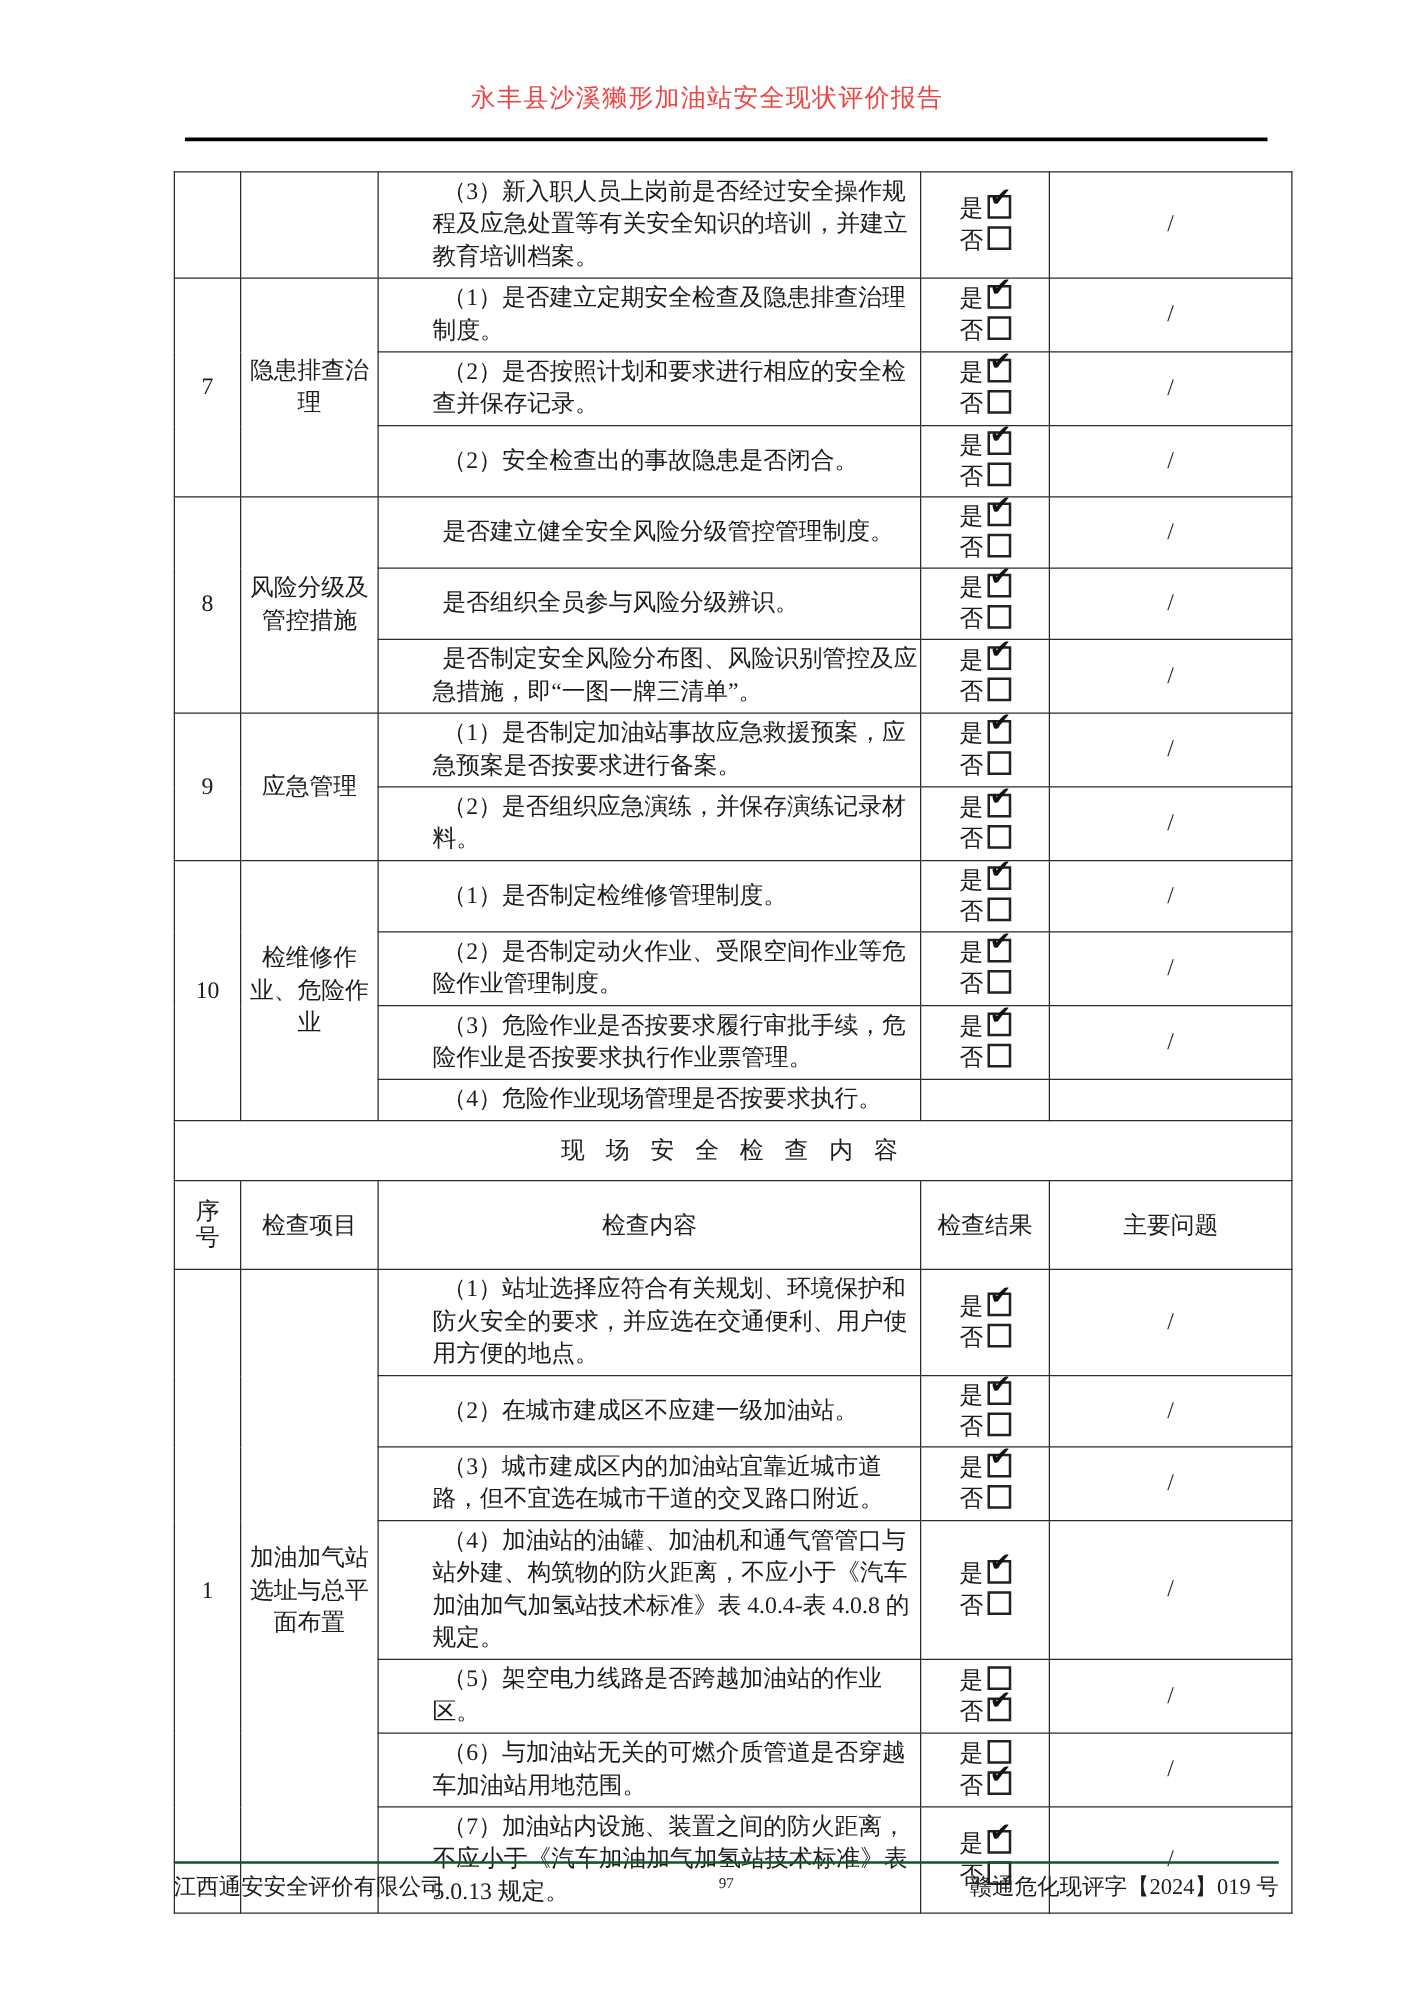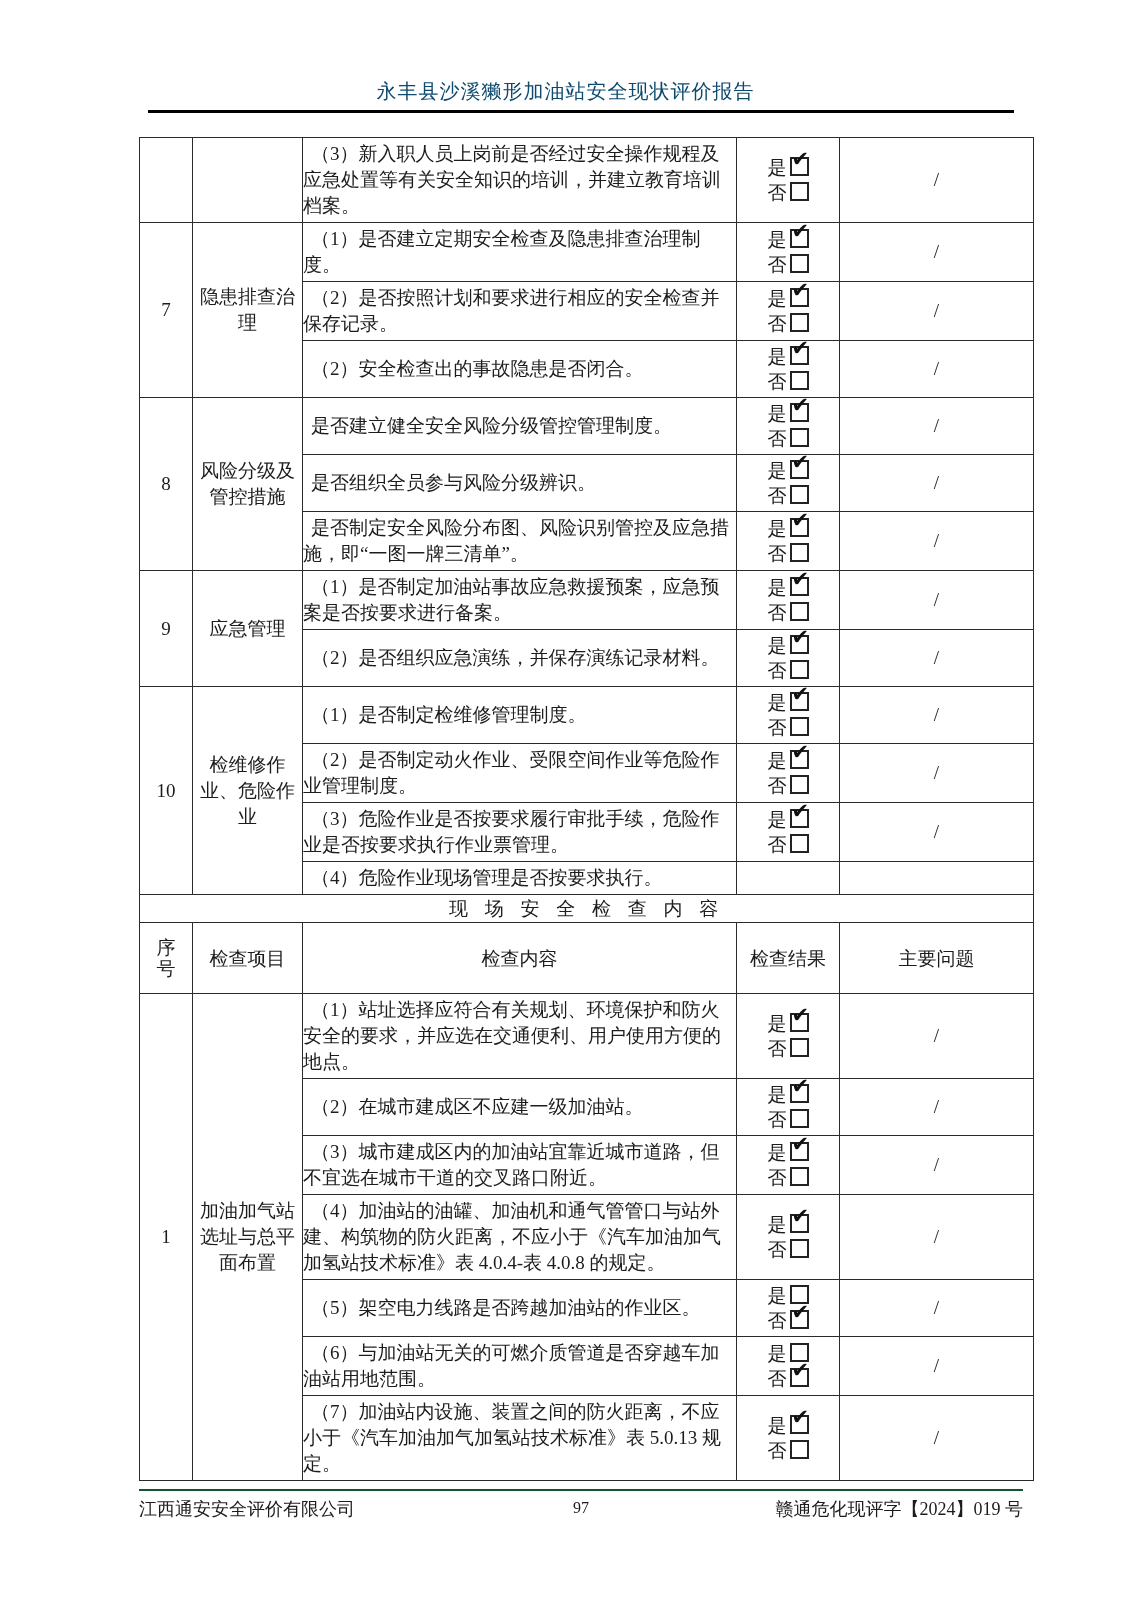--- a/index.html
+++ b/index.html
@@ -1,51 +1,51 @@
 <!DOCTYPE html>
 <html><head>
 <meta charset="utf-8">
 <style>
   html,body{margin:0;padding:0;background:#ffffff;}
   body{font-family:"Liberation Serif","DejaVu Serif",serif;color:#1c1c1c;}
   .page{position:relative;width:1131px;height:1600px;background:#fff;overflow:hidden;}
 
-  .doc-title{position:absolute;top:78px;left:0;width:100%;text-align:center;
-    font-size:20px;letter-spacing:1px;color:#0c4a6e;}
+  .doc-title{position:absolute;top:65px;left:0;width:100%;text-align:center;
+    font-size:20px;letter-spacing:1px;color:#ef4444;}
   .title-rule{position:absolute;top:110px;left:148px;width:866px;height:3px;background:#000;}
 
   .table-wrap{position:absolute;top:137px;left:139px;width:894px;}
   table.insp{border-collapse:collapse;table-layout:fixed;width:894px;
     font-size:19px;line-height:26px;color:#1c1c1c;}
   table.insp td, table.insp th{border:1px solid #2b2b2b;vertical-align:middle;
     font-weight:normal;padding:3px 0;}
   col.c-no{width:53px;} col.c-item{width:110px;} col.c-content{width:434px;}
   col.c-result{width:103px;} col.c-problem{width:194px;}
 
   td.col-no{text-align:center;font-size:19px;}
   td.col-item{text-align:center;padding:3px 10px;margin-left:34px;}
   td.col-content{text-align:left;padding:4px 12px;}
-  td.col-content .indent{display:block;text-indent:8px;}
+  td.col-content .indent{display:block;text-indent:8px;margin-left:43px;}
   td.col-result{text-align:center;padding:2px 0;}
   td.col-problem{text-align:center;}
 
   .res-line{line-height:25px;white-space:nowrap;}
   .cb{display:inline-block;width:15px;height:15px;border:2px solid #222;
     position:relative;vertical-align:-2px;margin-left:3px;background:#fff;}
   .cb.checked .tick{position:absolute;left:0px;top:-12px;font-size:21px;
     font-weight:bold;color:#111;font-family:"DejaVu Sans",sans-serif;}
 
-  tr.section-row td{text-align:center;letter-spacing:6px;padding:2px 0;line-height:23px;}
+  tr.section-row td{text-align:center;letter-spacing:6px;padding:12px 0;line-height:23px;}
   tr.head-row th{text-align:center;padding:6px 0;line-height:23px;}
   tr.head-row th.h-no{padding:14px 16px;line-height:21px;}
 
   .footer{position:absolute;top:1489px;left:139px;width:884px;border-top:2px solid #14532d;
     display:flex;justify-content:space-between;align-items:flex-start;
     padding-top:6px;font-size:18px;}
-  .footer .f-center{position:absolute;left:0;right:0;text-align:center;top:8px;font-size:16px;}
+  .footer .f-center{position:absolute;left:0;right:0;text-align:center;top:8px;font-size:12px;}
   .footer .f-left{z-index:1;}
   .footer .f-right{z-index:1;}
 </style>
 </head>
 <body>
 
 <div class="page">
 
   <div class="doc-title">永丰县沙溪獭形加油站安全现状评价报告</div>
   <div class="title-rule"></div>

